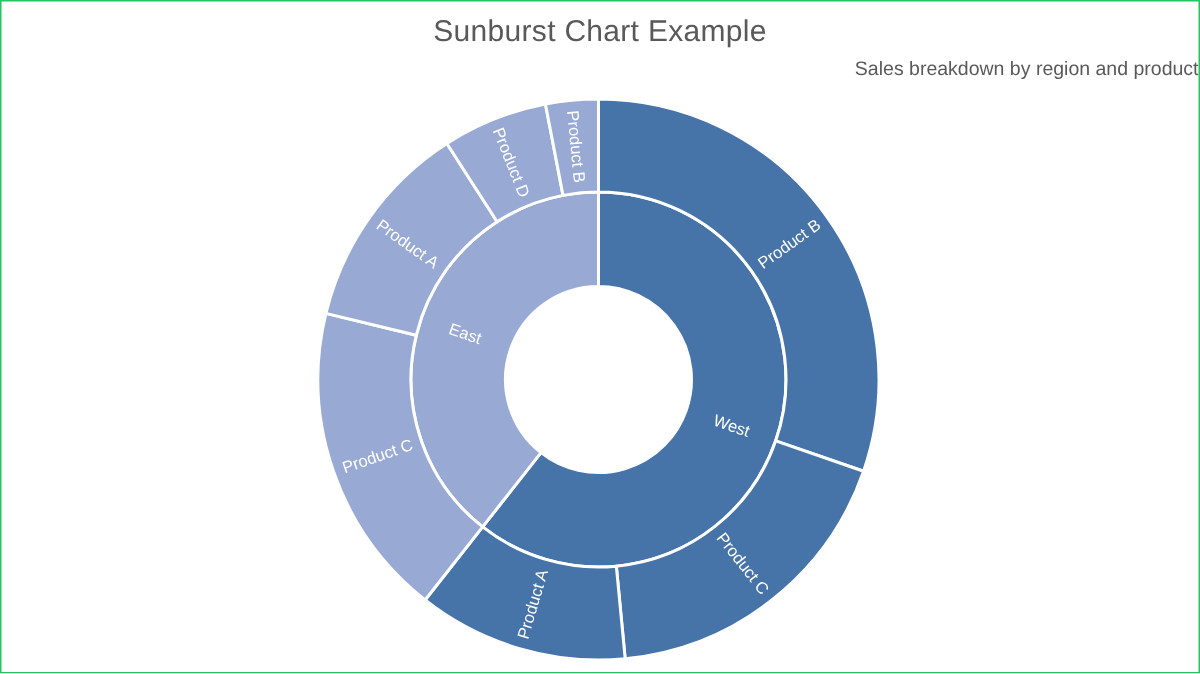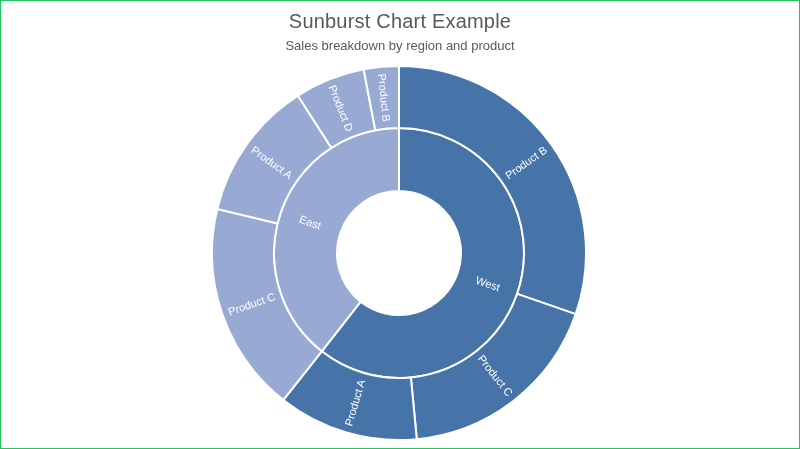--- a/index.html
+++ b/index.html
@@ -26,21 +26,21 @@
     font-size: 20px;
     line-height: 26px;
     color: #595959;
     letter-spacing: 0.2px;
   }
   .chart-subtitle {
     position: absolute;
     top: 36px;
     left: 0;
     width: 100%;
-    text-align: center;
+    text-align: right;
     font-size: 13px;
     line-height: 17px;
     color: #595959;
   }
   svg.sunburst-svg {
     position: absolute;
     left: 0;
     top: 0;
   }
   svg.sunburst-svg path.segment {

